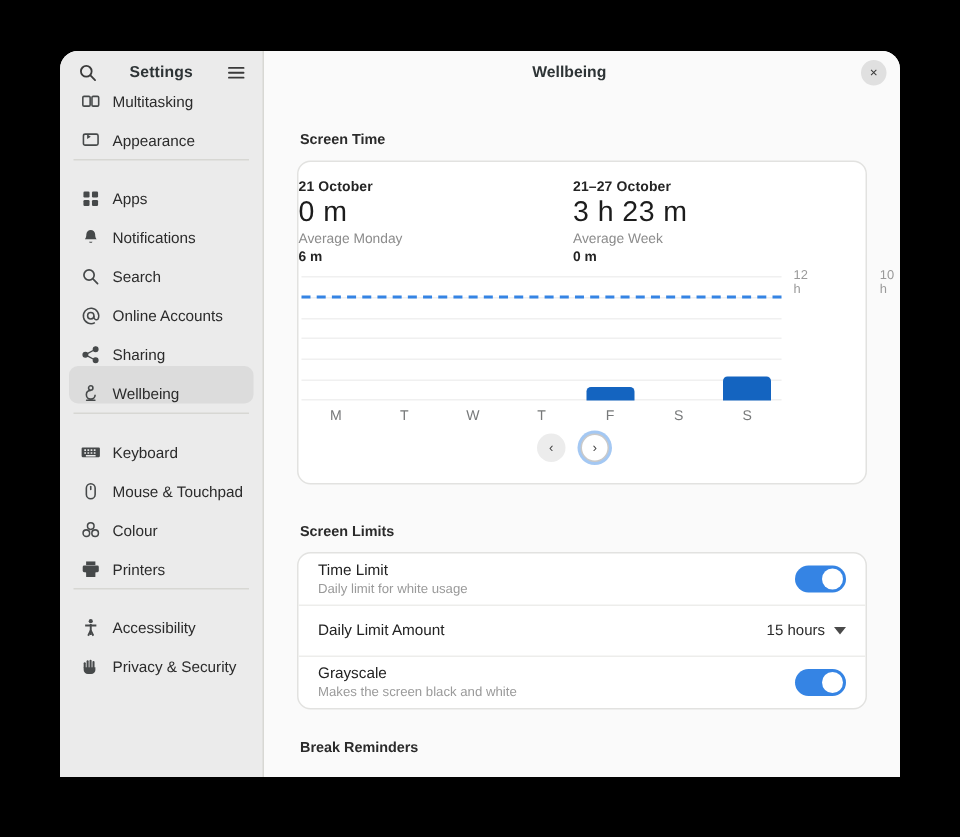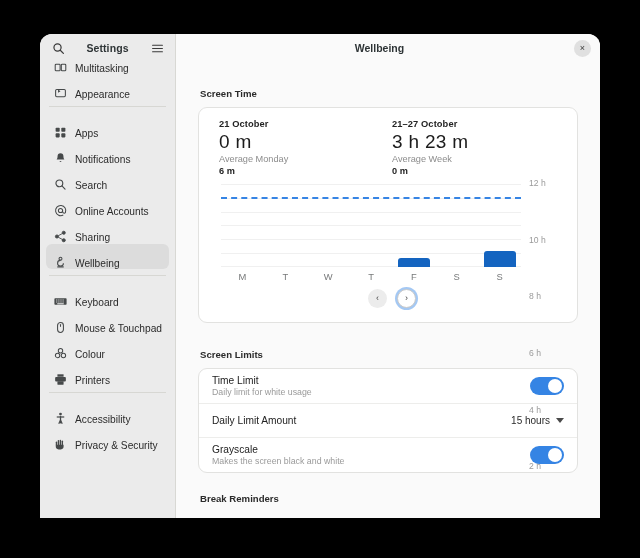--- a/index.html
+++ b/index.html
@@ -153,21 +153,21 @@
     margin: 26px 0 8px 2px;
   }
 
   .card {
     background: #ffffff;
     border: 1px solid #e2e2e0;
     border-radius: 9px;
   }
 
   
-  #screentime-card { padding: 11px 12px 6px 20px; }
+  #screentime-card { padding: 11px 12px 6px 0; }
 
   .stats-row { display: flex; }
   .stat { width: 50%; }
   .stat-date {
     font-size: 9.3px;
     font-weight: bold;
     color: #242424;
     letter-spacing: 0.1px;
   }
   .stat-big {
@@ -229,21 +229,20 @@
     width: 32px;
     background: #1464c0;
     border-radius: 3px 3px 0 0;
   }
   #ylabels {
     position: absolute;
     right: 0; top: -6px;
     width: 42px;
     height: 88px;
     display: flex;
-    flex-direction: column;
     justify-content: space-between;
     padding-left: 6px;
     gap: 48px;
   }
   .ylabel {
     font-size: 8.6px;
     color: #9a9a9a;
     line-height: 1;
   }
   #xlabels {

